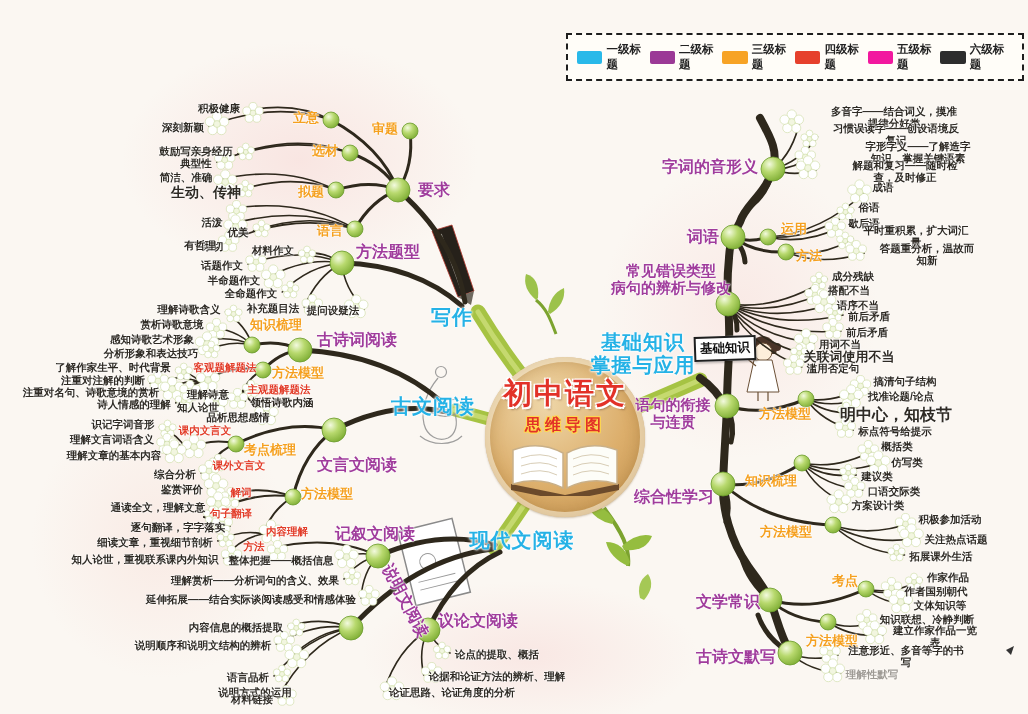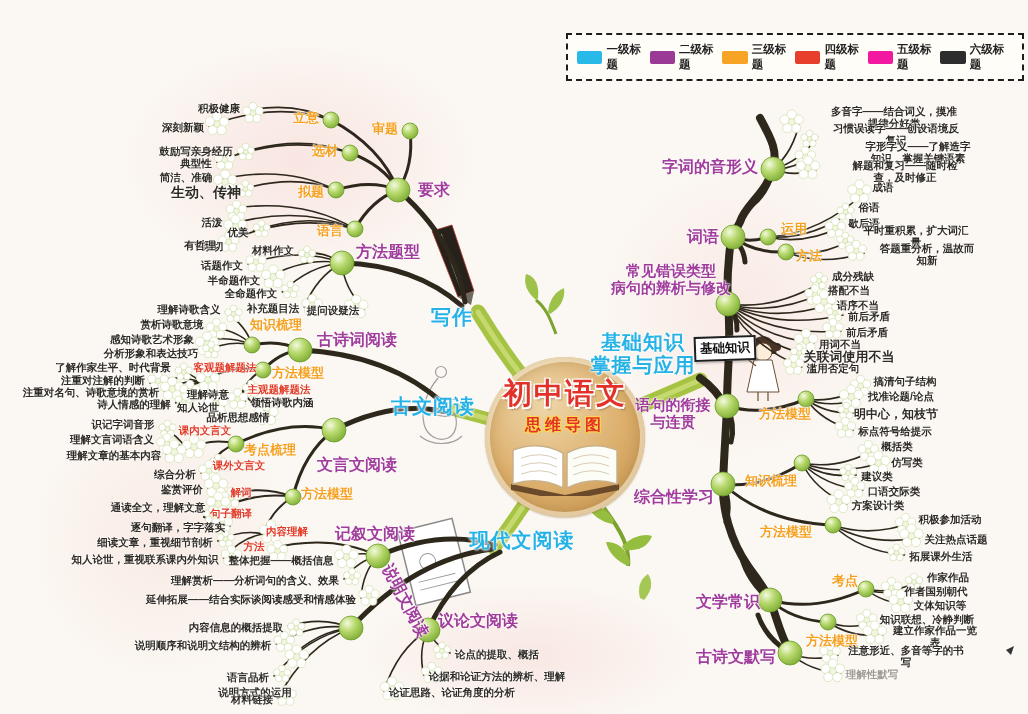--- a/index.html
+++ b/index.html
@@ -1142,21 +1142,21 @@
       <div class="node leaf" style="left: 869px; top: 317px; font-size: 10.5px; color: rgb(46, 42, 36);">前后矛盾</div>
       <div class="node leaf" style="left: 867px; top: 333px; font-size: 10.5px; color: rgb(46, 42, 36);">前后矛盾</div>
       <div class="node leaf" style="left: 840px; top: 345px; font-size: 10.5px; color: rgb(46, 42, 36);">用词不当</div>
       <div class="node leaf" style="left: 849px; top: 357px; font-size: 13px; color: rgb(46, 42, 36);">关联词使用不当</div>
       <div class="node leaf" style="left: 833px; top: 369px; font-size: 10.5px; color: rgb(46, 42, 36);">滥用否定句</div>
       <div class="node " style="left: 673px; top: 413px; font-size: 15px; color: rgb(160, 60, 156);">语句的衔接
 与连贯</div>
       <div class="node " style="left: 785px; top: 414px; font-size: 13px; color: rgb(245, 160, 31);">方法模型</div>
       <div class="node leaf" style="left: 905px; top: 382px; font-size: 10.5px; color: rgb(46, 42, 36);">搞清句子结构</div>
       <div class="node leaf" style="left: 901px; top: 397px; font-size: 10.5px; color: rgb(46, 42, 36);">找准论题/论点</div>
-      <div class="node leaf" style="left: 896px; top: 415px; font-size: 12px; color: rgb(46, 42, 36);">明中心，知枝节</div>
+      <div class="node leaf" style="left: 896px; top: 415px; font-size: 16px; color: rgb(46, 42, 36);">明中心，知枝节</div>
       <div class="node leaf" style="left: 895px; top: 432px; font-size: 10.5px; color: rgb(46, 42, 36);">标点符号给提示</div>
       <div class="node " style="left: 674px; top: 497px; font-size: 16px; color: rgb(160, 60, 156);">综合性学习</div>
       <div class="node " style="left: 771px; top: 481px; font-size: 13px; color: rgb(245, 160, 31);">知识梳理</div>
       <div class="node leaf" style="left: 897px; top: 447px; font-size: 10.5px; color: rgb(46, 42, 36);">概括类</div>
       <div class="node leaf" style="left: 907px; top: 463px; font-size: 10.5px; color: rgb(46, 42, 36);">仿写类</div>
       <div class="node leaf" style="left: 877px; top: 477px; font-size: 10.5px; color: rgb(46, 42, 36);">建议类</div>
       <div class="node leaf" style="left: 894px; top: 492px; font-size: 10.5px; color: rgb(46, 42, 36);">口语交际类</div>
       <div class="node leaf" style="left: 878px; top: 506px; font-size: 10.5px; color: rgb(46, 42, 36);">方案设计类</div>
       <div class="node " style="left: 786px; top: 532px; font-size: 13px; color: rgb(245, 160, 31);">方法模型</div>
       <div class="node leaf" style="left: 950px; top: 520px; font-size: 10.5px; color: rgb(46, 42, 36);">积极参加活动</div>

